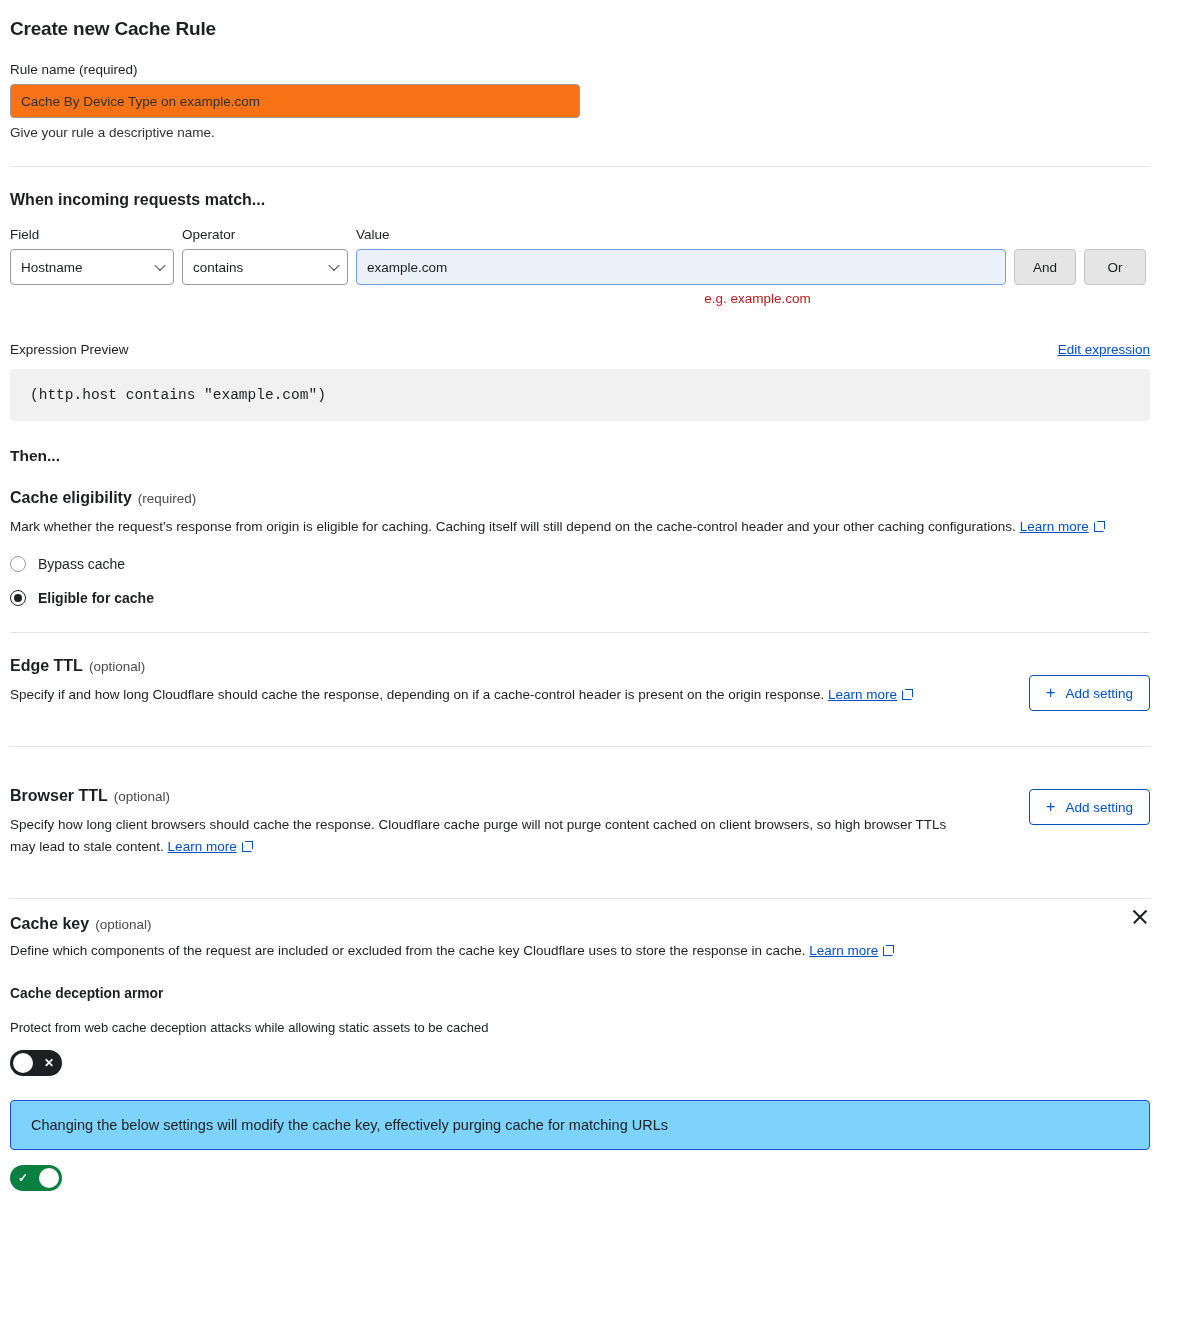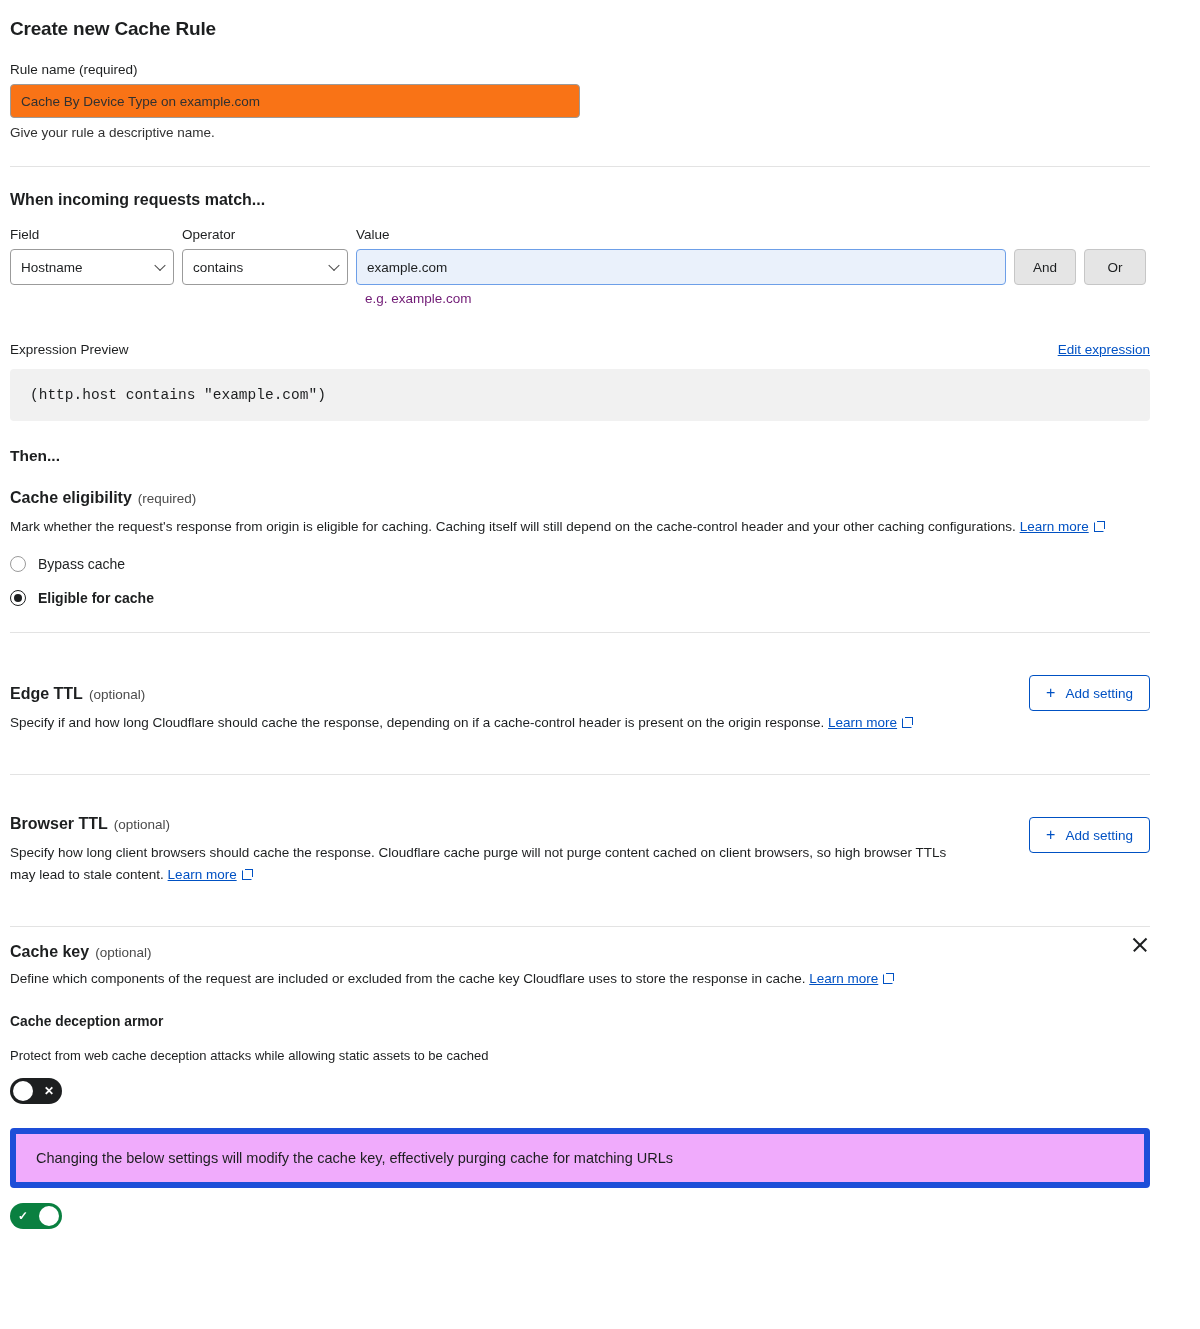--- a/index.html
+++ b/index.html
@@ -109,23 +109,24 @@
     background: #e5e5e5;
     border: 1px solid #c6c6c6;
     border-radius: 4px;
     font-size: 13.5px;
     color: #1d1f20;
     font-family: "Liberation Sans", sans-serif;
     cursor: pointer;
   }
   .value-hint {
     font-size: 13.5px;
-    color: #701a75;
+    color: #b91c1c;
     margin-top: 6px;
     margin-left: 355px;
+    text-align: center;
   }
   .expr-header {
     display: flex;
     justify-content: space-between;
     align-items: flex-start;
     margin-top: 36px;
     padding-right: 0;
   }
   .expr-label { font-size: 13.5px; }
   .edit-expression {
@@ -312,22 +313,22 @@
     transform: translateY(-50%);
     color: #fff;
     font-size: 12px;
     font-weight: bold;
     line-height: 1;
   }
   .toggle.off .mark { right: 8px; }
   .toggle.on .mark { left: 8px; }
   .info-banner {
     margin-top: 24px;
-    background: #f0abfc;
-    border: 6px solid #1d4ed8;
+    background: #7dd3fc;
+    border: 1px solid #1d4ed8;
     border-radius: 4px;
     padding: 16px 20px;
     font-size: 14.5px;
     color: #1d1f20;
   }
 </style>
 </head>
 <body>
 
 <div class="page">
@@ -403,21 +404,21 @@
     <div class="radio-row">
       <span class="radio checked"></span>
       <span class="radio-label bold">Eligible for cache</span>
     </div>
   </div>
 
   <hr class="divider">
 
   <div class="ttl-block">
     <div class="ttl-text">
-      <h3 class="sub-heading" style="margin-top:28px">
+      <h3 class="sub-heading" style="margin-top:0">
         <span>Edge TTL</span><span class="optional">(optional)</span>
       </h3>
       <p class="desc">
         <span>Specify if and how long Cloudflare should cache the response, depending on if a cache-control header is present on the origin response.</span>
         <span class="learn-more">Learn more</span><span class="ext-icon"></span>
       </p>
     </div>
     <button class="add-setting-btn" style="margin-top:18px">
       <span class="plus">+</span>
       <span>Add setting</span>

